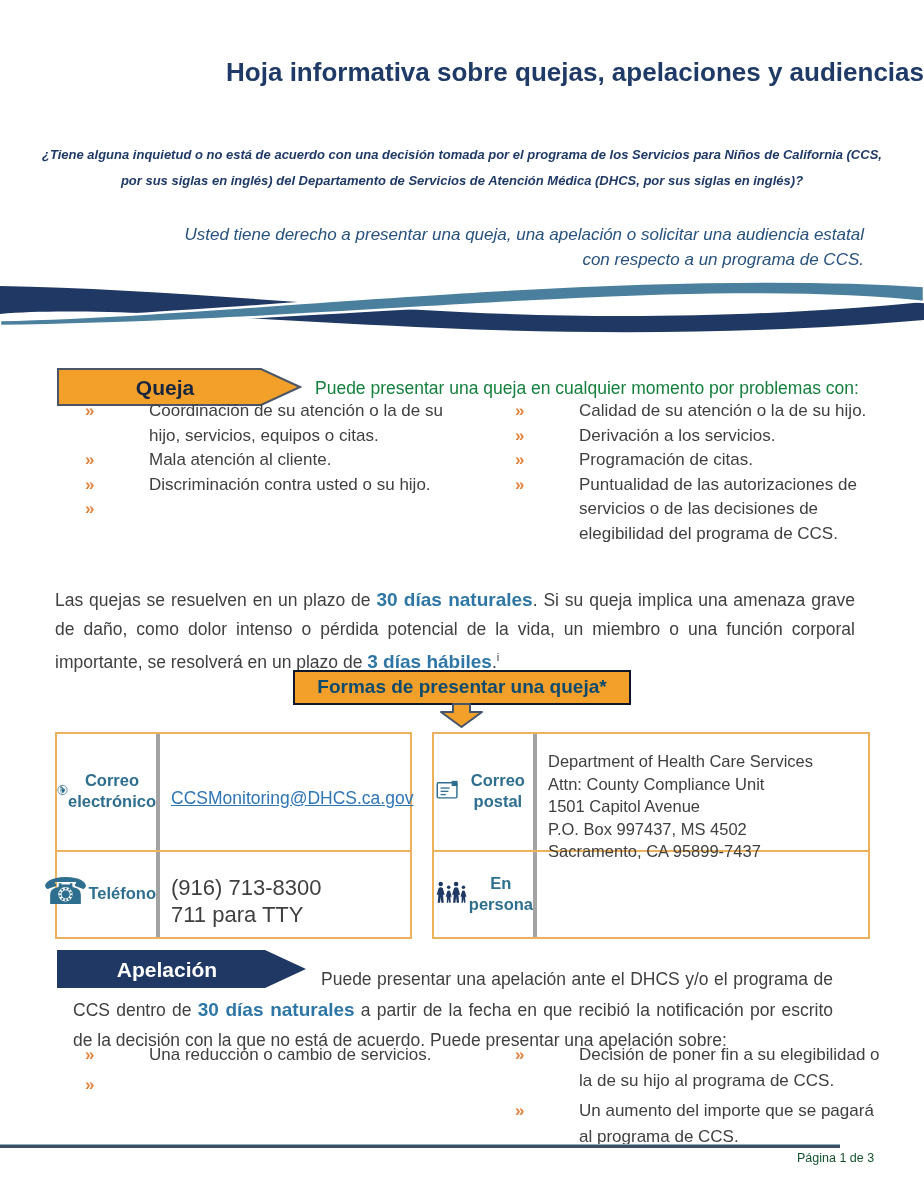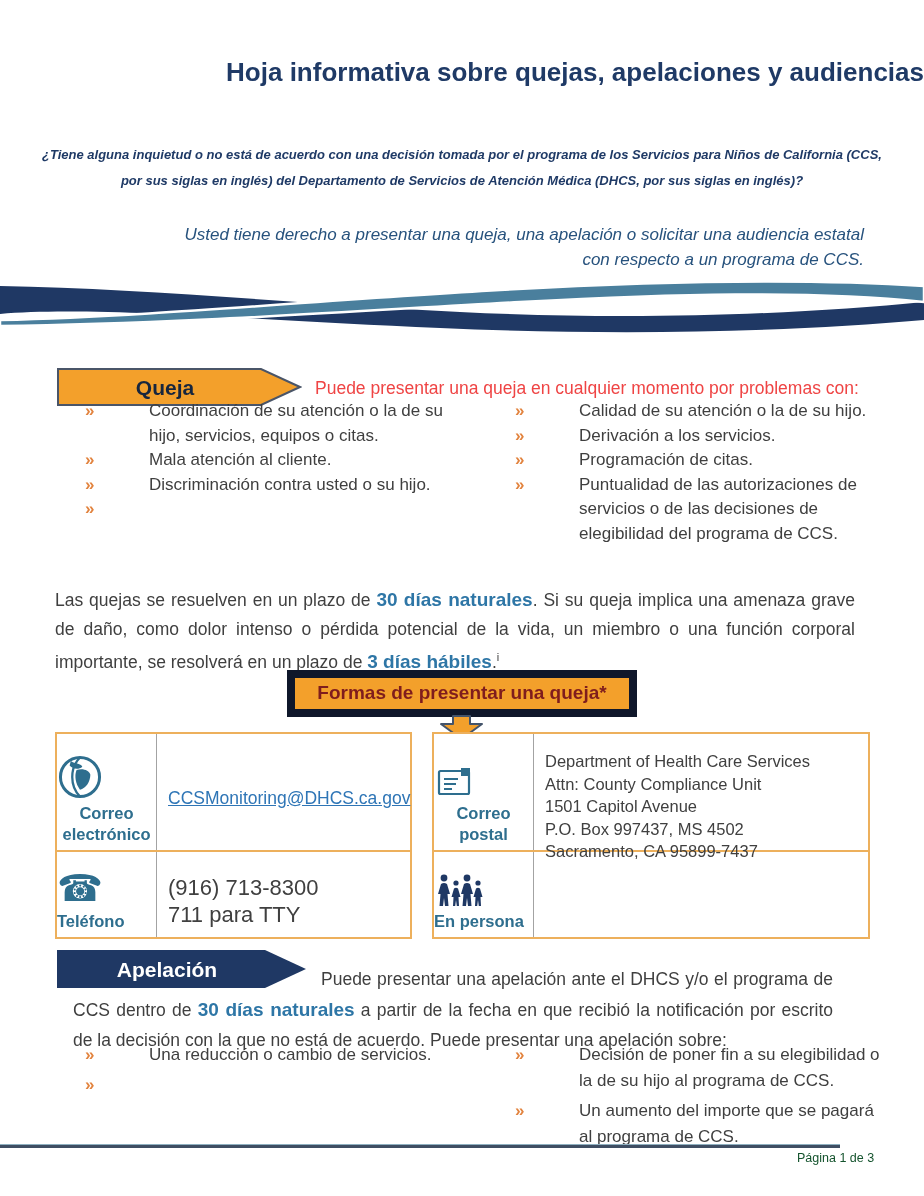--- a/index.html
+++ b/index.html
@@ -13,21 +13,21 @@
   .intro-bold{position:absolute;top:142px;left:42px;right:42px;margin:0;text-align:center;
               color:#1f3a66;font-size:13px;font-weight:700;font-style:italic;line-height:25.5px;}
   .intro-italic{position:absolute;top:223px;left:60px;right:60px;margin:0;text-align:right;
                 color:#27527d;font-size:17px;font-style:italic;line-height:24.5px;}
 
   
   .wave{position:absolute;top:276px;left:0;width:924px;height:62px;}
 
   
   .queja-header{position:absolute;top:336px;left:57px;right:30px;display:flex;align-items:flex-start;margin-top:32px;}
-  .queja-intro{padding-top:10px;margin-left:13px;color:#ef4444;font-size:17.5px;}
+  .queja-intro{padding-top:10px;margin-left:13px;color:#15803d;font-size:17.5px;}
 
   
   .bullets{position:absolute;left:85px;right:40px;display:flex;}
   .bullets-queja{top:399px;}
   .bullets-apel{top:1042px;}
   .bullets ul{list-style:none;margin:0;padding:0;}
   .bullets .colL{width:430px;flex:0 0 430px;}
   .bullets .colR{flex:1;}
   .bullets li{position:relative;padding-left:27px;color:#3f3f3f;font-size:17px;line-height:24.5px;}
   .bullets-apel li{line-height:26px;margin-bottom:4px;}
@@ -37,33 +37,33 @@
   .colR .bt{max-width:308px;}
 
   
   .resolution{position:absolute;top:586px;left:55px;width:800px;margin:0;text-align:justify;
               color:#3f3f3f;font-size:17.5px;line-height:28.5px;}
   .hl{color:#2e76a6;font-weight:700;font-size:19px;}
   sup.fn{font-size:11px;color:#3f3f3f;}
 
   
   .banner-wrap{position:absolute;top:670px;left:0;right:0;text-align:center;}
-  .banner{display:inline-block;background:#f3a02b;border:8px solid #0f172a;
-          color:#7f1d1d;font-size:19px;font-weight:700;padding:4px 22px 5px;}
+  .banner{display:inline-block;background:#f3a02b;border:2px solid #0f172a;
+          color:#0c4a6e;font-size:19px;font-weight:700;padding:4px 22px 5px;}
   .down-arrow{display:block;margin:-2px auto 0;}
 
   
   .ctable{position:absolute;top:732px;border:2px solid #edb05c;background:#fff;}
   .ctable-left{left:55px;width:353px;}
   .ctable-right{left:432px;width:434px;}
   .trow{display:flex;}
   .trow-1{height:116px;border-bottom:2px solid #edb05c;}
   .trow-2{height:85px;}
-  .tlabel{width:99px;flex:0 0 99px;border-right:1px solid #a3a3a3;display:flex;flex-direction:column;
-          align-items:flex-start;justify-content:flex-end;padding-bottom:5px;}
+  .tlabel{width:99px;flex:0 0 99px;border-right:4px solid #a3a3a3;display:flex;flex-direction:row;
+          align-items:center;justify-content:flex-end;padding-bottom:5px;}
   .tcap{color:#2e6e8e;font-size:16.5px;font-weight:700;text-align:center;line-height:21px;margin-top:3px;}
   .tval{flex:1;padding:16px 6px 4px 11px;color:#404040;}
   .tval-center{display:flex;align-items:center;}
   .email-link{color:#2e75b6;text-decoration:underline;font-size:17.5px;}
   .phone-lines div{font-size:22px;line-height:27px;}
   .addr div{font-size:16.5px;line-height:22.6px;}
   .phone-glyph{font-family:"DejaVu Sans",sans-serif;font-size:37px;line-height:38px;color:#2e6e8e;}
 
   
   .apelacion{position:absolute;top:948px;left:57px;width:792px;}

